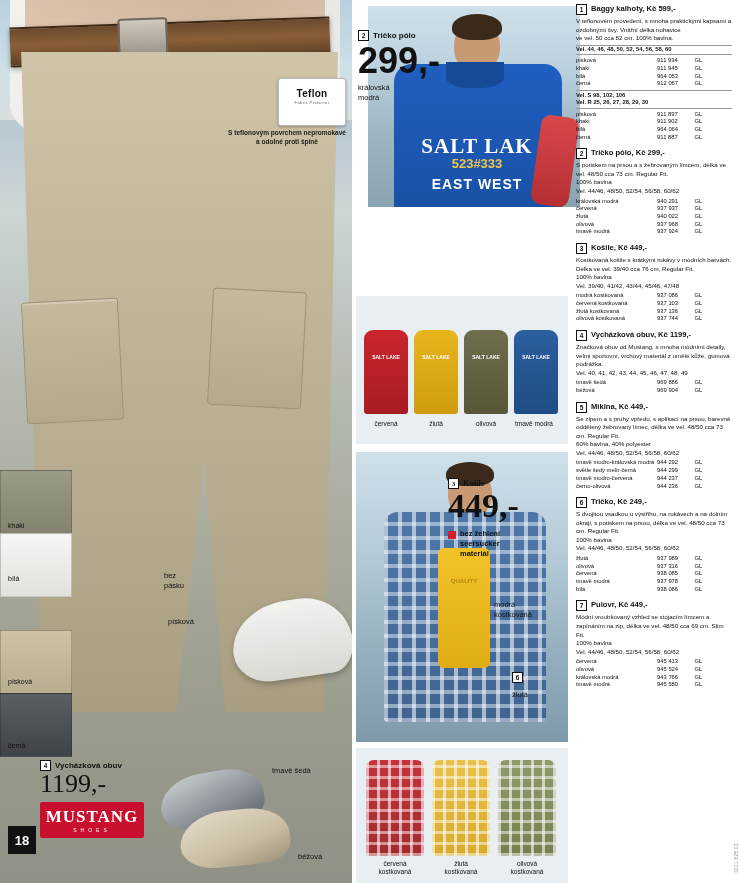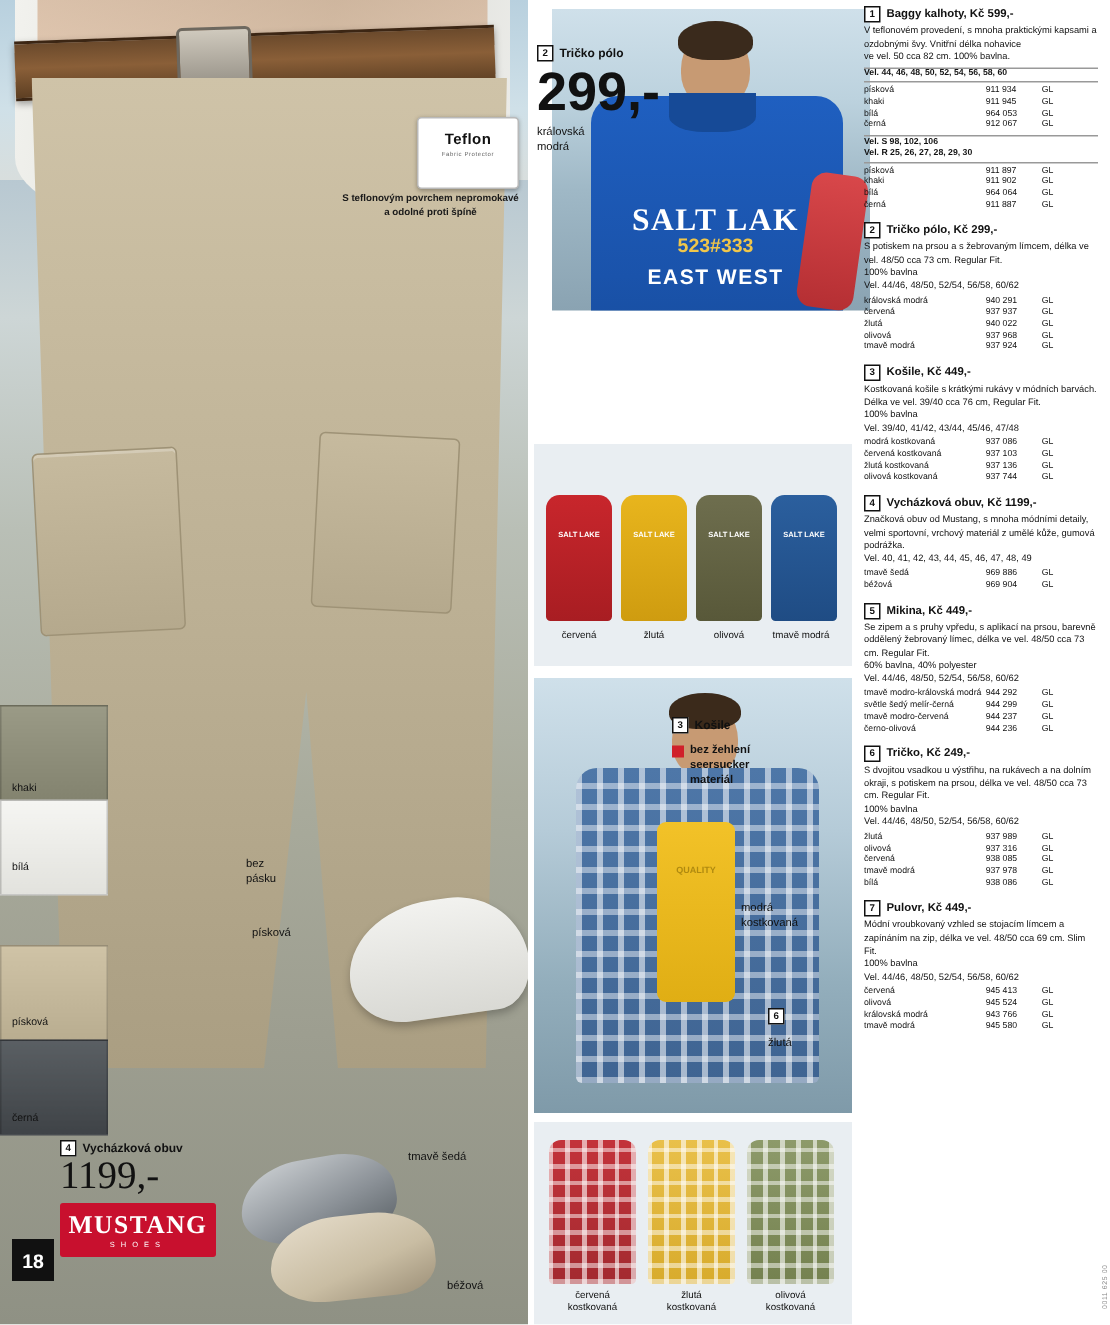--- a/index.html
+++ b/index.html
@@ -182,21 +182,21 @@
     background:
       repeating-linear-gradient(90deg,rgba(255,255,255,.55) 0 4px,rgba(0,0,0,0) 4px 14px),
       repeating-linear-gradient(0deg,rgba(255,255,255,.45) 0 4px,rgba(0,0,0,0) 4px 14px),
       linear-gradient(180deg,#4e77a8,#3f6492);
     border-radius:14px 14px 4px 4px;
   }
   .s-tee{position:absolute;left:82px;top:96px;width:52px;height:120px;background:linear-gradient(180deg,#f2c228,#e0ae14);border-radius:6px;}
   .s-tee-txt{position:absolute;left:82px;top:126px;width:52px;text-align:center;font-size:6px;color:#b08a10;font-weight:bold;}
 
   .shirt-price{position:absolute;left:96px;top:478px;width:118px;}
-  .shirt-price .lab{display:flex;align-items:center;gap:4px;font-size:8px;font-weight:bold;}
+  .shirt-price .lab{display:flex;align-items:center;gap:4px;font-size:8px;font-weight:bold;font-family:Liberation Serif, serif;}
   .shirt-price .num{font-size:34px;font-weight:bold;line-height:1;font-family:"Liberation Serif",serif;}
   .bullet-note{display:flex;gap:4px;margin-top:6px;}
   .red-sq{width:8px;height:8px;background:#d0202a;flex:0 0 8px;margin-top:2px;}
   .bullet-note .txt{font-size:7.5px;font-weight:bold;line-height:1.3;}
   .lbl-modra-kost{position:absolute;left:142px;top:600px;font-size:7.5px;line-height:1.3;font-weight:normal;}
   .lbl-zluta{position:absolute;left:160px;top:690px;font-size:7.5px;}
   .badge-6{position:absolute;left:160px;top:672px;}
 
   .shirt-row{position:absolute;left:4px;top:748px;width:212px;height:135px;background:#e9eef2;}
   .mini-shirt{position:absolute;top:12px;width:58px;height:96px;border-radius:8px 8px 3px 3px;}
@@ -330,20 +330,21 @@
       <div class="s-body"></div>
       <div class="s-tee"></div>
       <div class="s-tee-txt">QUALITY</div>
     </div>
 
     <div class="shirt-price">
       <div class="lab">
         <span class="numbadge">3</span>
         <span>Košile</span>
       </div>
+      <div class="num">449,-</div>
       <div class="bullet-note">
         <span class="red-sq"></span>
         <span class="txt" style="white-space:pre-line">bez žehlení
 seersucker
 materiál</span>
       </div>
     </div>
 
     <div class="lbl-modra-kost" style="white-space:pre-line">modrá
 kostkovaná</div>

